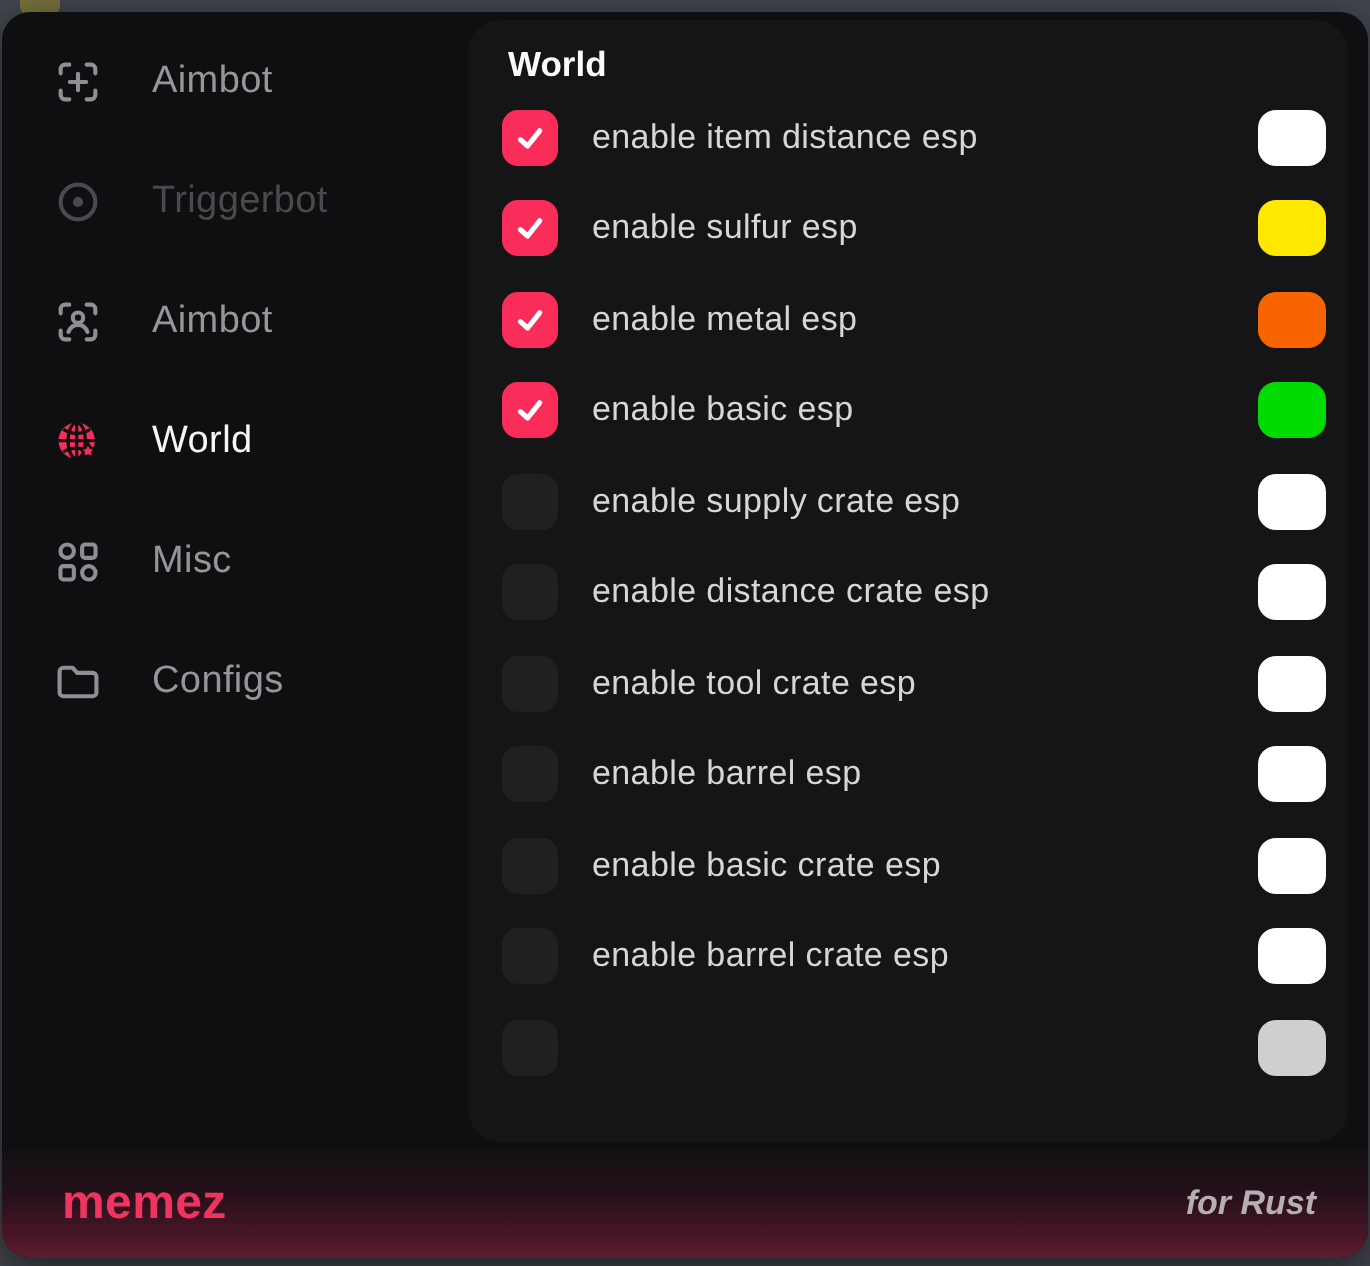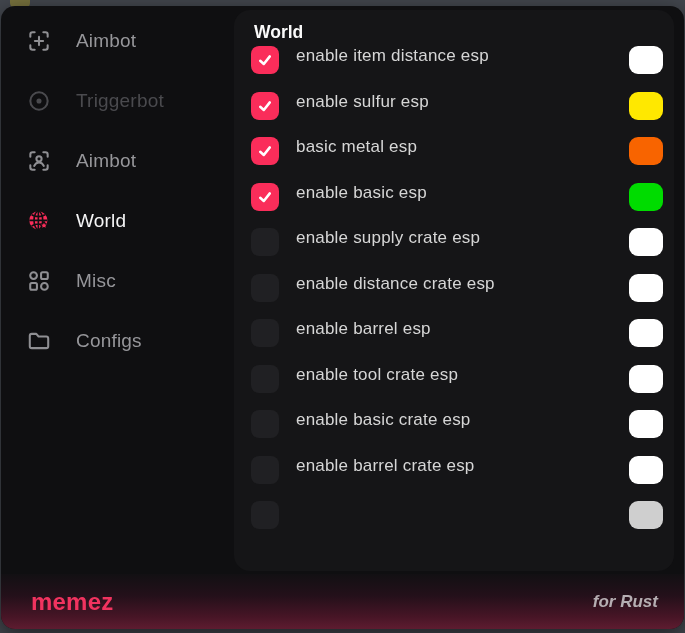--- a/index.html
+++ b/index.html
@@ -28,21 +28,21 @@
   .side-item[data-state="disabled"] svg *{stroke:#4a4a4e;}
   .side-item[data-state="disabled"] svg .dotfill{fill:#4a4a4e;}
   .side-item[data-state="normal"] svg *{stroke:#8f8f93;}
   .side-item[data-state="active"] .side-label{color:#f5f5f6;}
   
   .panel{
     position:absolute;left:233px;top:4px;width:440px;height:561px;
     background:#151517;border-radius:16px;overflow:hidden;
   }
   .panel-title{margin:12px 0 2px 20px;height:22px;font-size:17.5px;font-weight:600;color:#fafafa;}
-  .row{height:45.5px;display:flex;padding:0 11px 0 17px;}
+  .row{height:45.5px;display:flex;align-items:center;padding:0 11px 0 17px;}
   .checkbox{
     width:28px;height:28px;border-radius:8px;flex:0 0 28px;
     display:flex;align-items:center;justify-content:center;cursor:pointer;
     background:#202023;
   }
   .checkbox.checked{background:var(--accent,#fa2d5a);}
   .checkbox svg{width:16px;height:16px;display:none;}
   .checkbox.checked svg{display:block;}
   .row-label{margin-left:17px;font-size:17px;color:#d6d6d6;letter-spacing:.2px;flex:1 1 auto;white-space:nowrap;}
   .swatch{width:34px;height:28px;border-radius:9px;flex:0 0 34px;cursor:pointer;}
@@ -159,21 +159,21 @@
     <span class="row-label">enable sulfur esp</span>
     <span class="swatch" style="background: rgb(255, 232, 0);"></span>
   </div>
 
   <div class="row">
     <span class="checkbox checked">
       <svg viewBox="0 0 20 20" fill="none">
         <polyline points="4,11 8.5,15 16,5.5" stroke="#ffffff" stroke-width="3.2" stroke-linecap="round" stroke-linejoin="round"></polyline>
       </svg>
     </span>
-    <span class="row-label">basic metal esp</span>
+    <span class="row-label">enable metal esp</span>
     <span class="swatch" style="background: rgb(248, 100, 0);"></span>
   </div>
 
   <div class="row">
     <span class="checkbox checked">
       <svg viewBox="0 0 20 20" fill="none">
         <polyline points="4,11 8.5,15 16,5.5" stroke="#ffffff" stroke-width="3.2" stroke-linecap="round" stroke-linejoin="round"></polyline>
       </svg>
     </span>
     <span class="row-label">enable basic esp</span>
@@ -193,29 +193,29 @@
       
     </span>
     <span class="row-label">enable distance crate esp</span>
     <span class="swatch" style="background: rgb(255, 255, 255);"></span>
   </div>
 
   <div class="row">
     <span class="checkbox">
       
     </span>
+    <span class="row-label">enable tool crate esp</span>
+    <span class="swatch" style="background: rgb(255, 255, 255);"></span>
+  </div>
+
+  <div class="row">
+    <span class="checkbox">
+      
+    </span>
     <span class="row-label">enable barrel esp</span>
-    <span class="swatch" style="background: rgb(255, 255, 255);"></span>
-  </div>
-
-  <div class="row">
-    <span class="checkbox">
-      
-    </span>
-    <span class="row-label">enable tool crate esp</span>
     <span class="swatch" style="background: rgb(255, 255, 255);"></span>
   </div>
 
   <div class="row">
     <span class="checkbox">
       
     </span>
     <span class="row-label">enable basic crate esp</span>
     <span class="swatch" style="background: rgb(255, 255, 255);"></span>
   </div>

